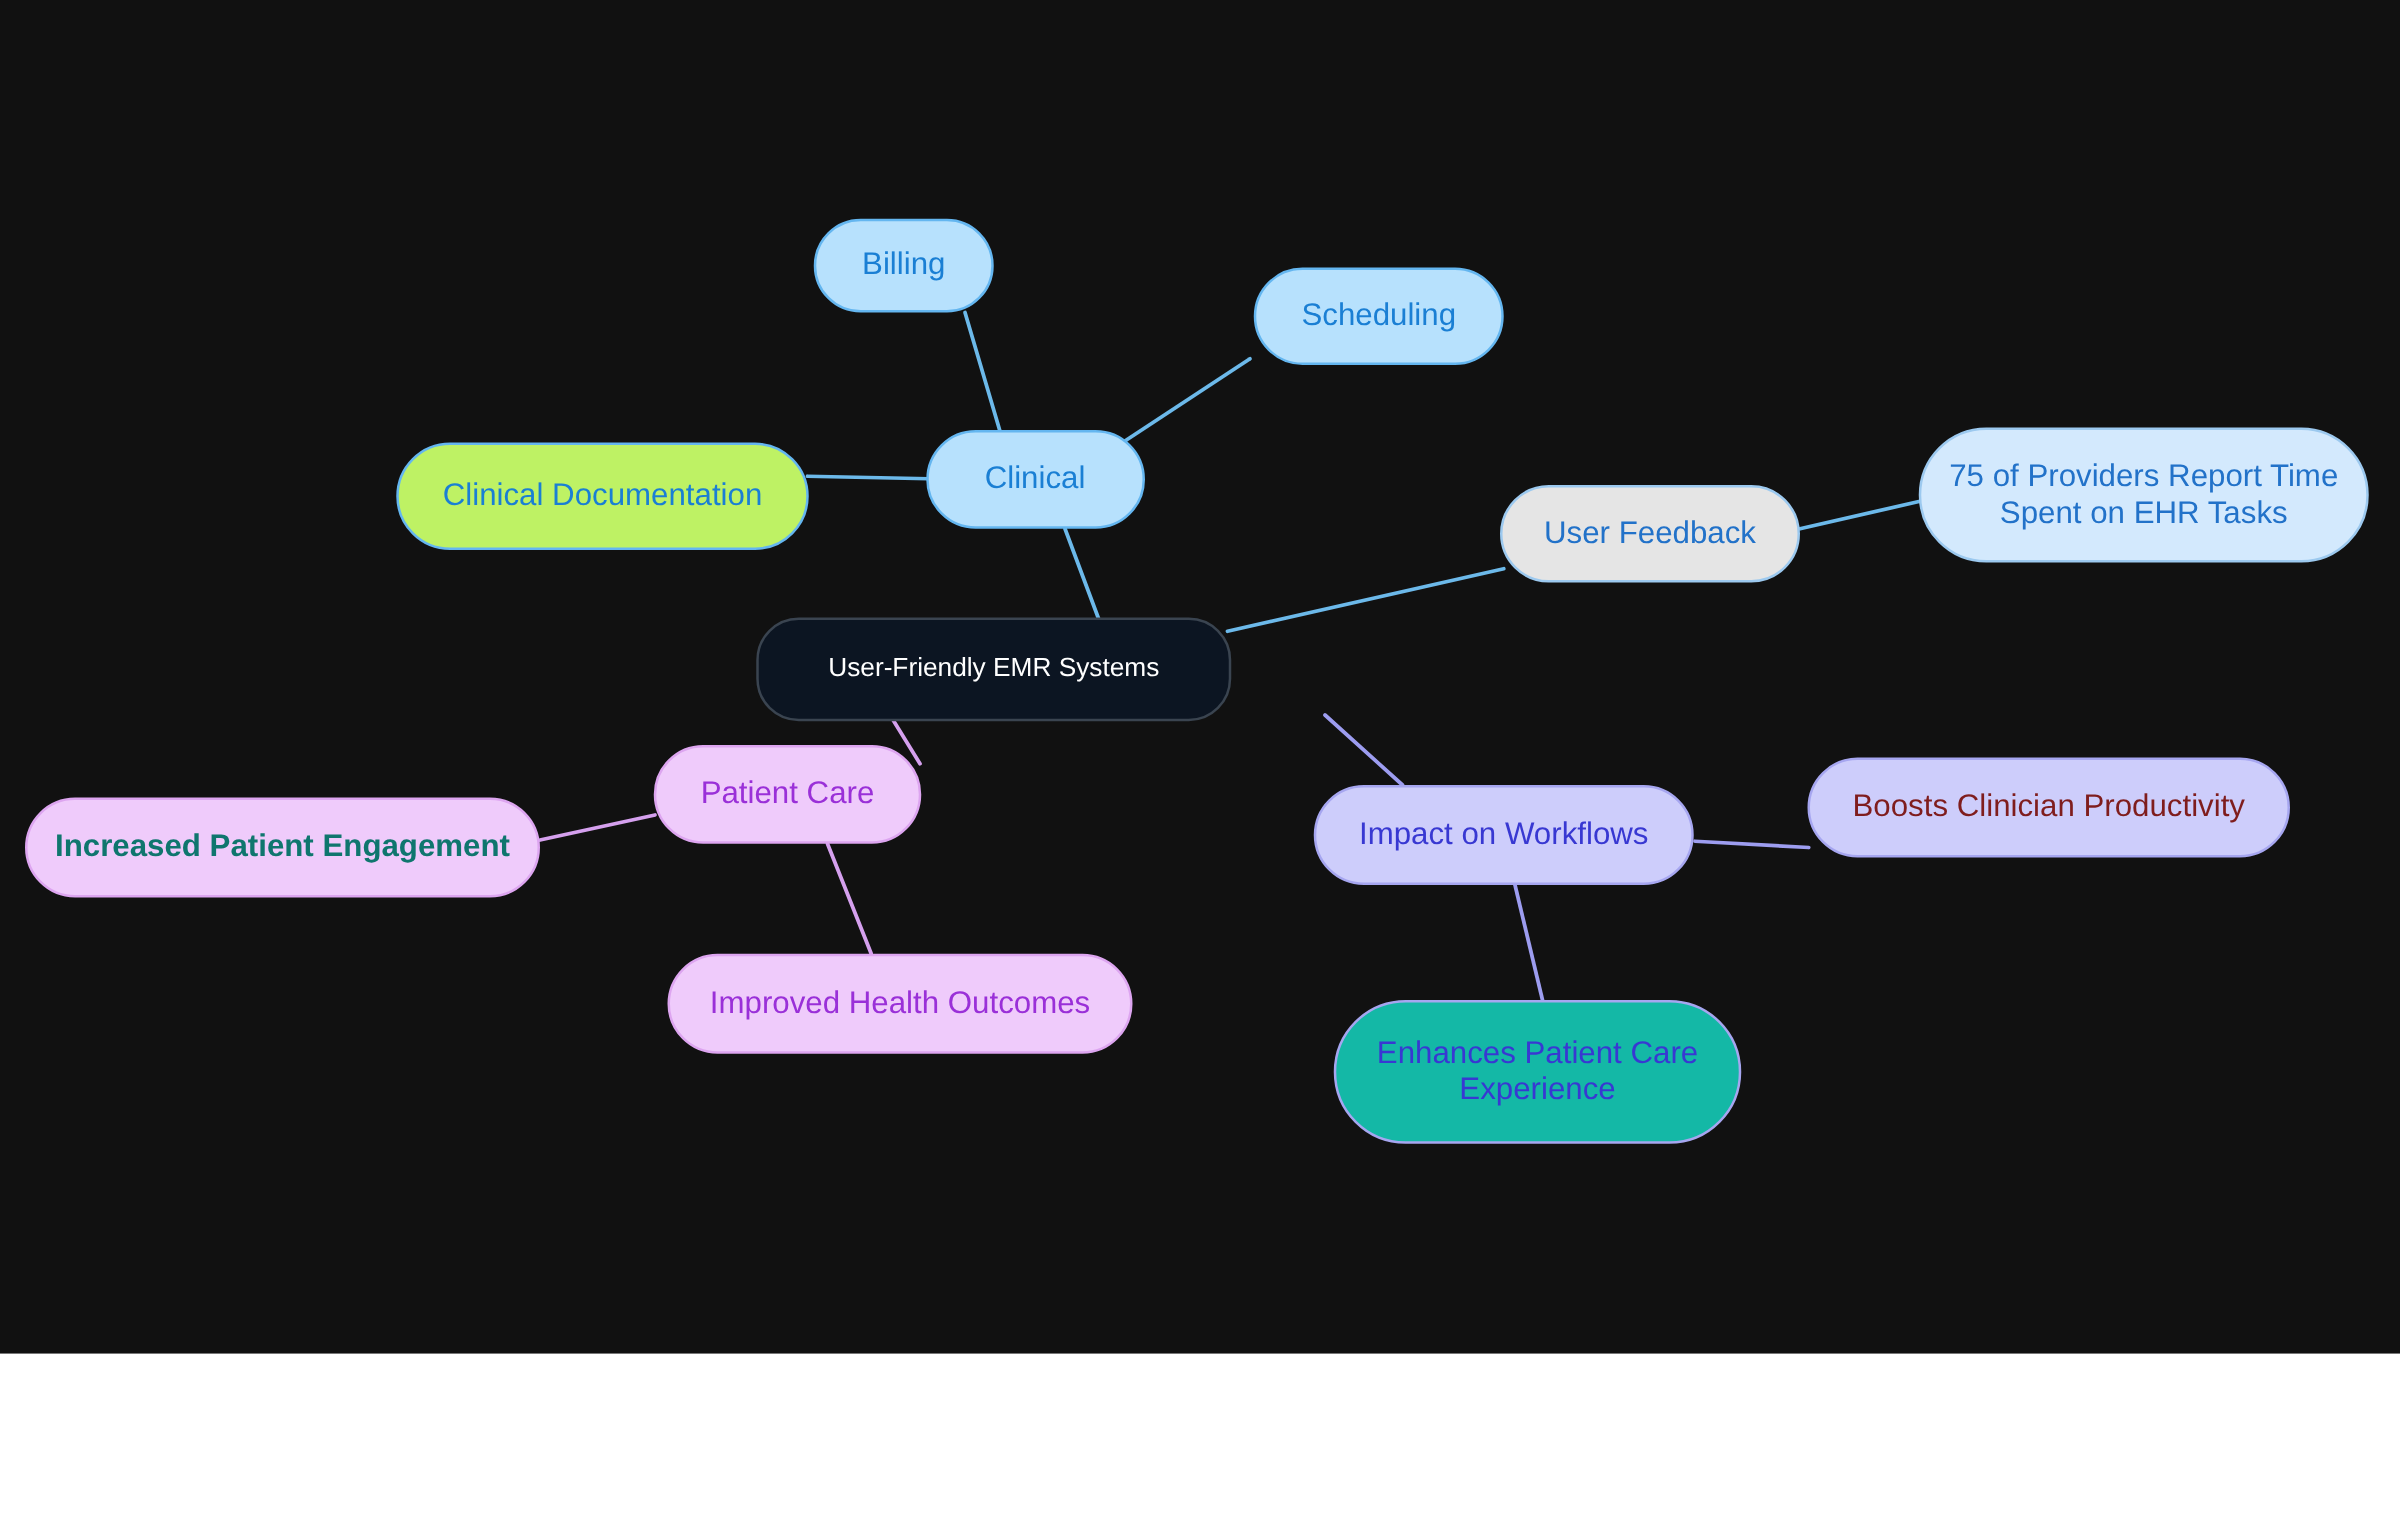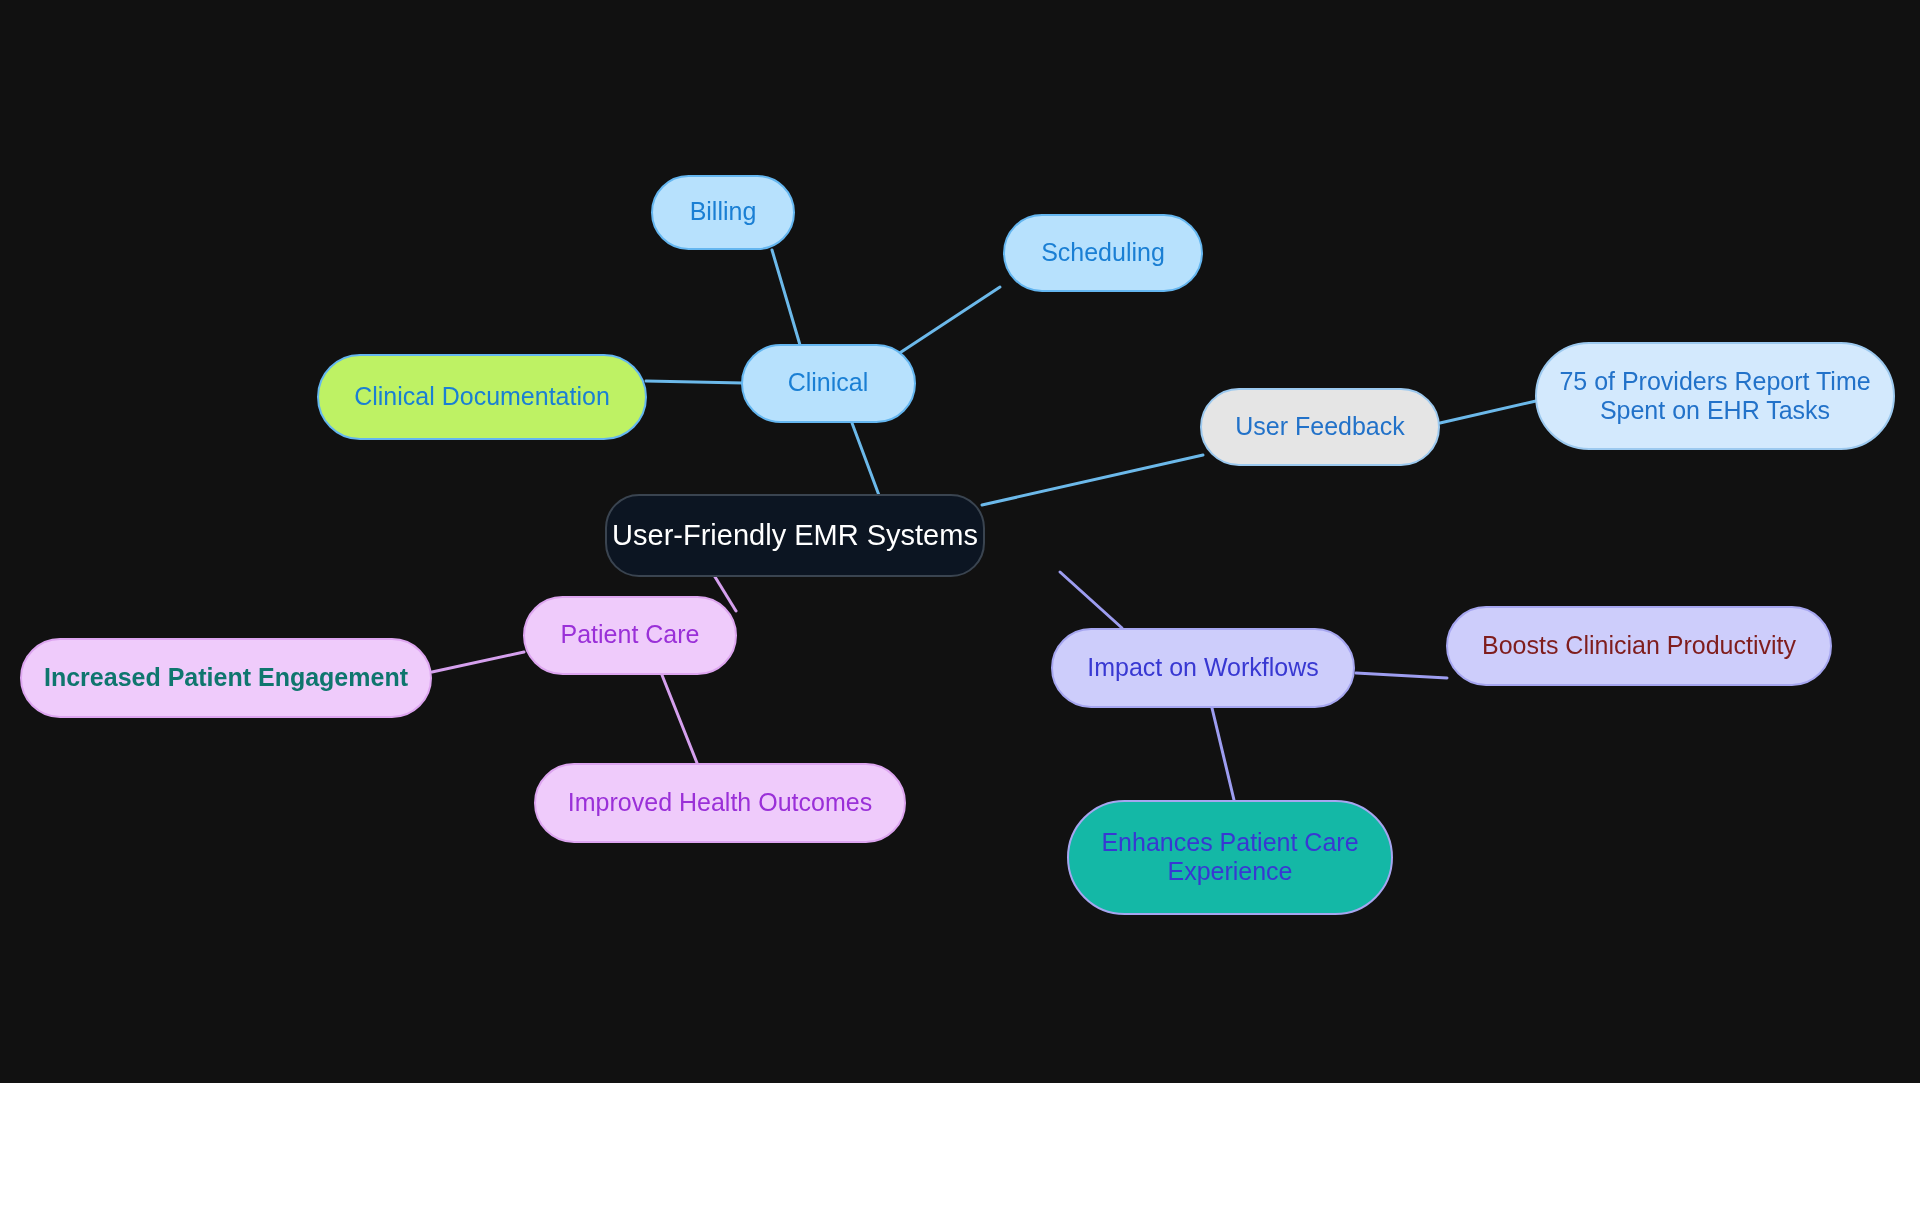--- a/index.html
+++ b/index.html
@@ -47,21 +47,21 @@
     border-width: 2px;
     line-height: 1.18;
     white-space: pre-line;
     user-select: none;
   }
   .node-root {
     background: #0c1522;
     border-color: #3a4450;
     color: #ffffff;
     border-radius: 34px;
-    font-size: 29px;
+    font-size: 21px;
   }
   .node-blue {
     background: #b7e1fd;
     border-color: #64b6f0;
     color: #1a7fd4;
     font-size: 25px;
   }
   .node-lightblue {
     background: #d3e9fd;
     border-color: #9cc9ef;

